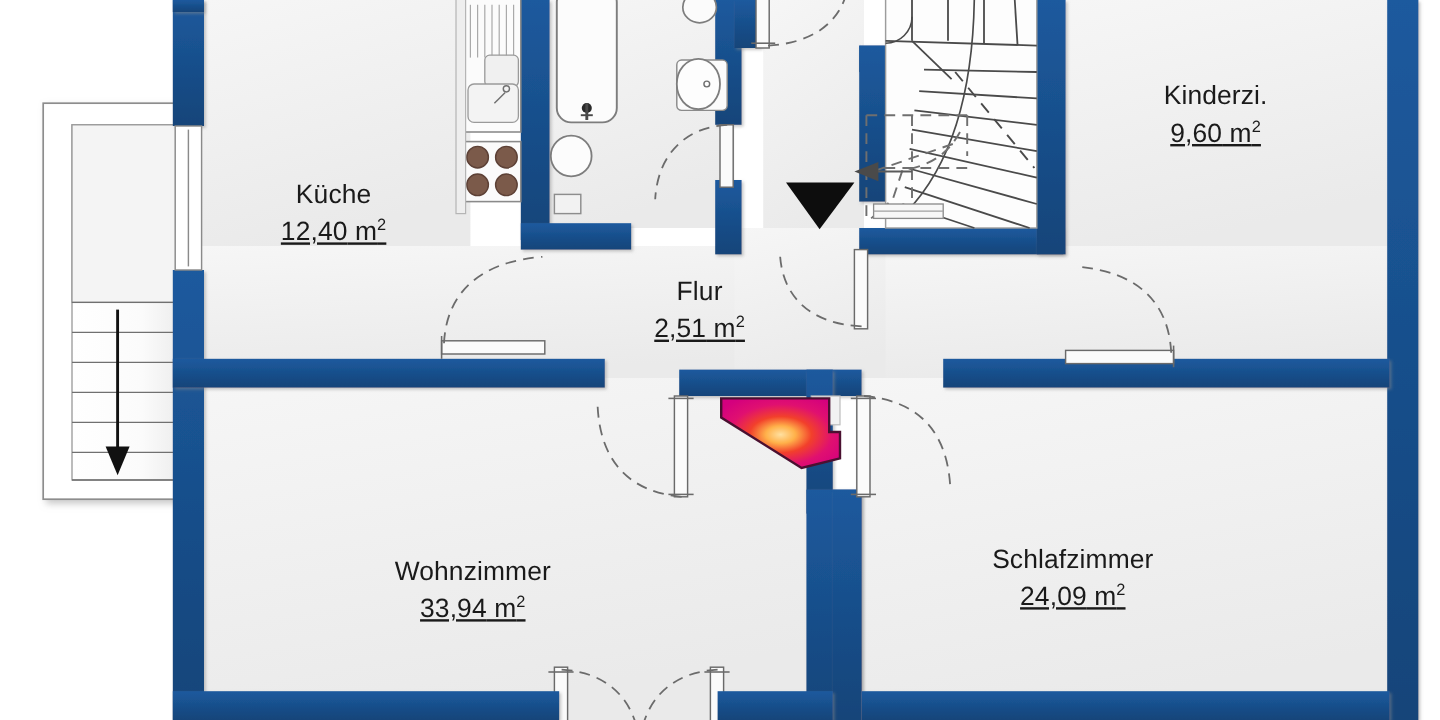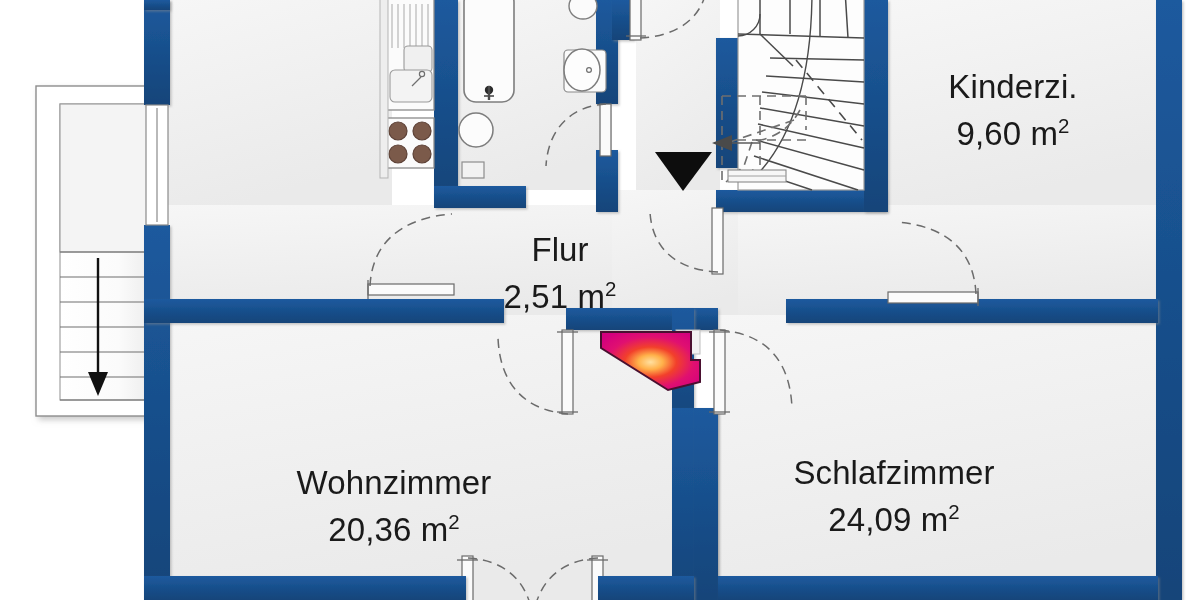--- a/index.html
+++ b/index.html
@@ -20,28 +20,28 @@
   #plan svg {
     position: absolute;
     left: 0;
     top: 0;
   }
   .room-label {
     position: absolute;
     text-align: center;
     color: #1a1a1a;
     font-family: "Liberation Sans", sans-serif;
-    font-size: 33px;
+    font-size: 22px;
     line-height: 1.42;
     letter-spacing: 0.1px;
     white-space: nowrap;
     pointer-events: none;
   }
   .room-label .rl-name { display: block; }
-  .room-label .rl-area { display: block; }
+  .room-label .rl-area { display: block; text-decoration: underline; }
   .sup { font-size: 0.62em; vertical-align: super; line-height: 0; }
 </style>
 </head>
 <body>
 
 <div id="plan">
 
   <svg width="1200" height="600" viewBox="0 0 1200 600">
     <defs>
       <linearGradient id="wallShade" x1="0" y1="0" x2="0" y2="1">
@@ -291,35 +291,39 @@
       <rect x="144" y="576" width="322" height="24" filter="url(#tinyShadow)"></rect>
       <rect x="598" y="576" width="96" height="24" filter="url(#tinyShadow)"></rect>
       <rect x="718" y="576" width="440" height="24" filter="url(#tinyShadow)"></rect>
     </g>
 
     <g fill="url(#wallShade)">
       <rect x="144" y="0" width="26" height="10" filter="url(#tinyShadow)"></rect>
     </g>
   </svg>
 
+  <div class="room-label" style="left:278px; top:146px; transform:translate(-50%,0);">
+    <span class="rl-name">Küche</span>
+    <span class="rl-area"><span>12,40</span> m<span class="sup">2</span></span>
+  </div>
 
 
   <div class="room-label" style="left:1013px; top:64px; transform:translate(-50%,0);">
     <span class="rl-name">Kinderzi.</span>
     <span class="rl-area"><span>9,60</span> m<span class="sup">2</span></span>
   </div>
 
-  <div class="room-label" style="left:560px; top:227px; transform:translate(-50%,0);">
+  <div class="room-label" style="left:583px; top:227px; transform:translate(-50%,0);">
     <span class="rl-name">Flur</span>
     <span class="rl-area"><span>2,51</span> m<span class="sup">2</span></span>
   </div>
 
   <div class="room-label" style="left:394px; top:460px; transform:translate(-50%,0);">
     <span class="rl-name">Wohnzimmer</span>
-    <span class="rl-area"><span>20,36</span> m<span class="sup">2</span></span>
+    <span class="rl-area"><span>33,94</span> m<span class="sup">2</span></span>
   </div>
 
   <div class="room-label" style="left:894px; top:450px; transform:translate(-50%,0);">
     <span class="rl-name">Schlafzimmer</span>
     <span class="rl-area"><span>24,09</span> m<span class="sup">2</span></span>
   </div>
 
 </div>
 
 </body></html>

